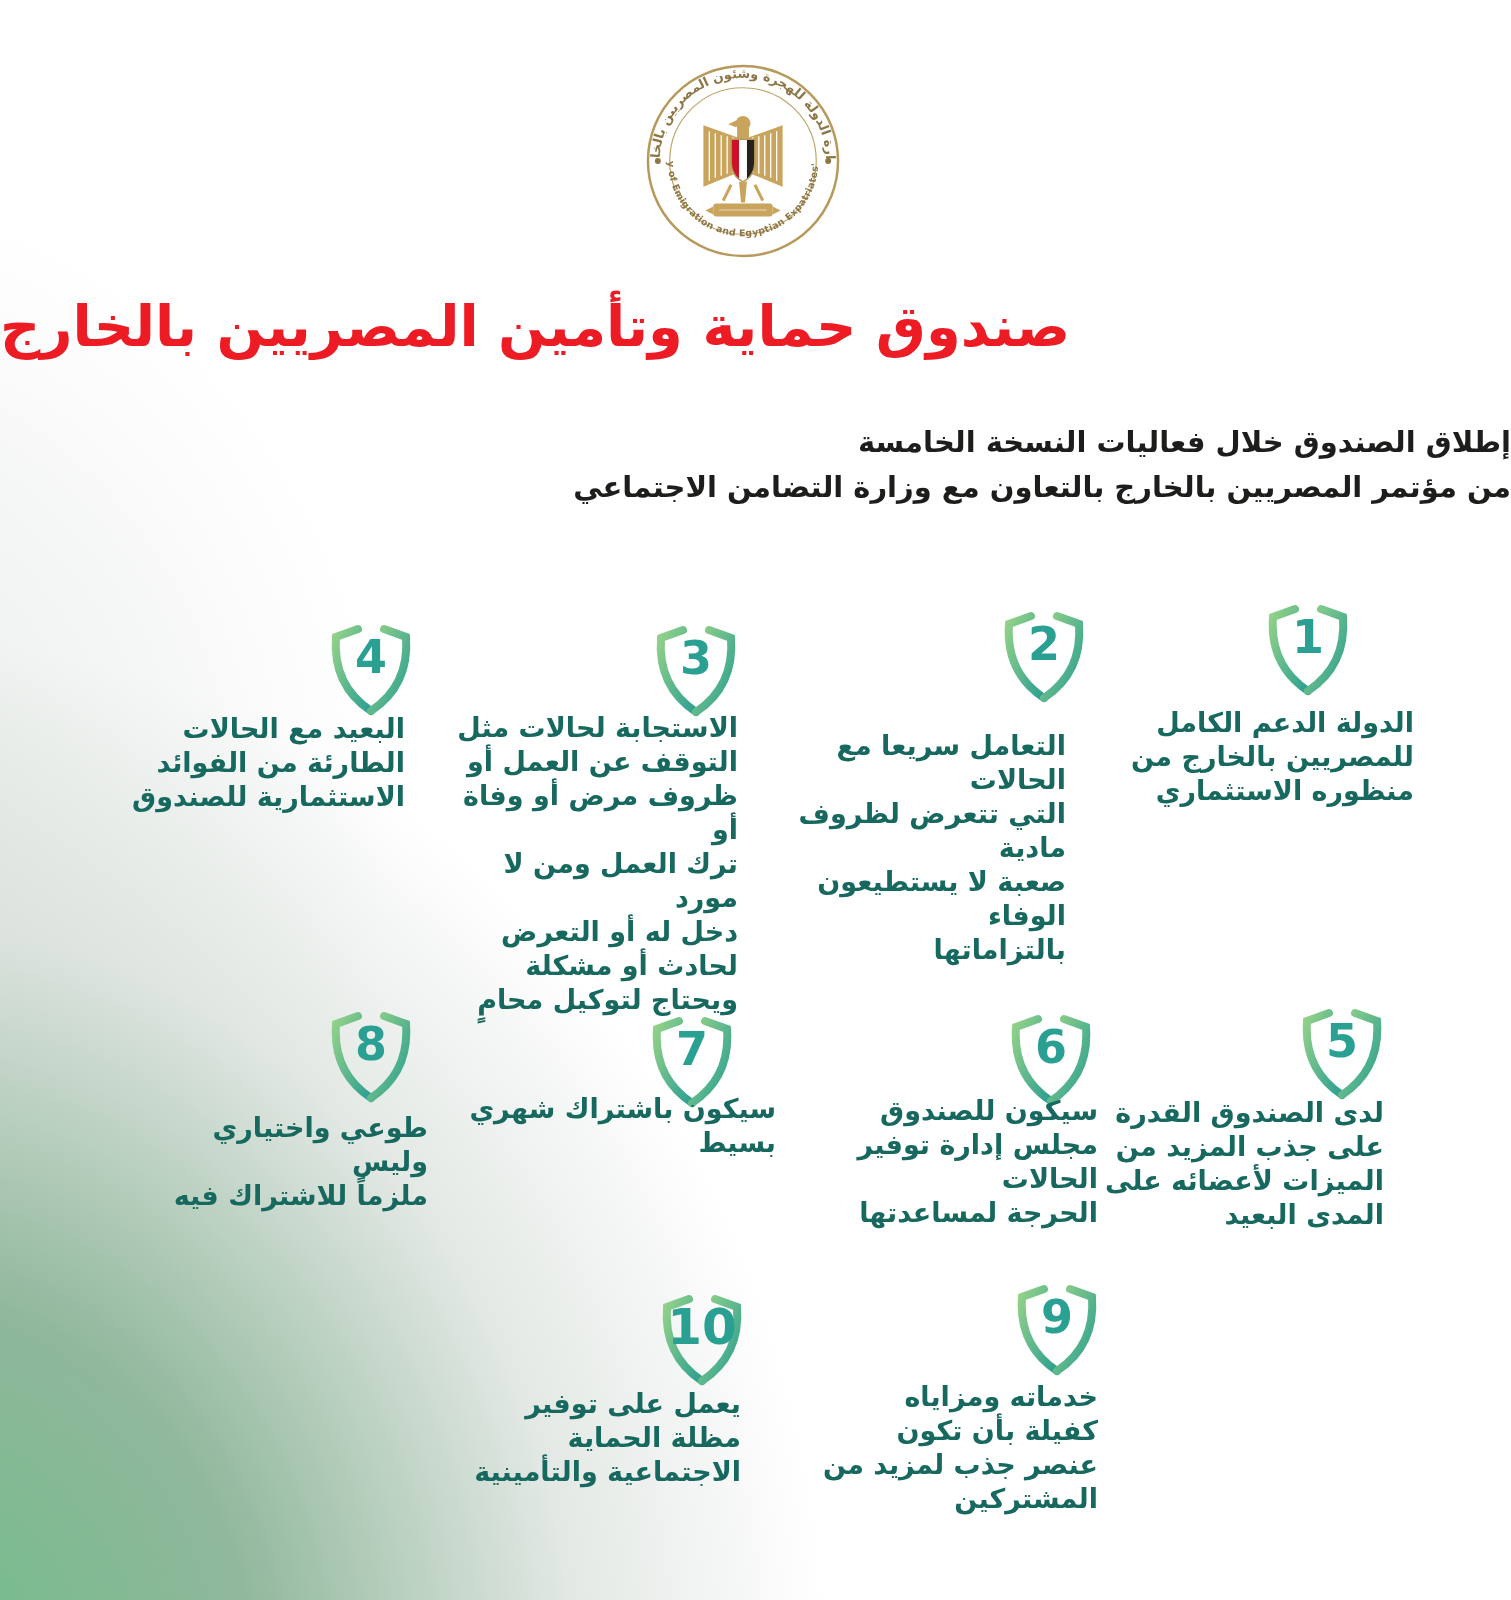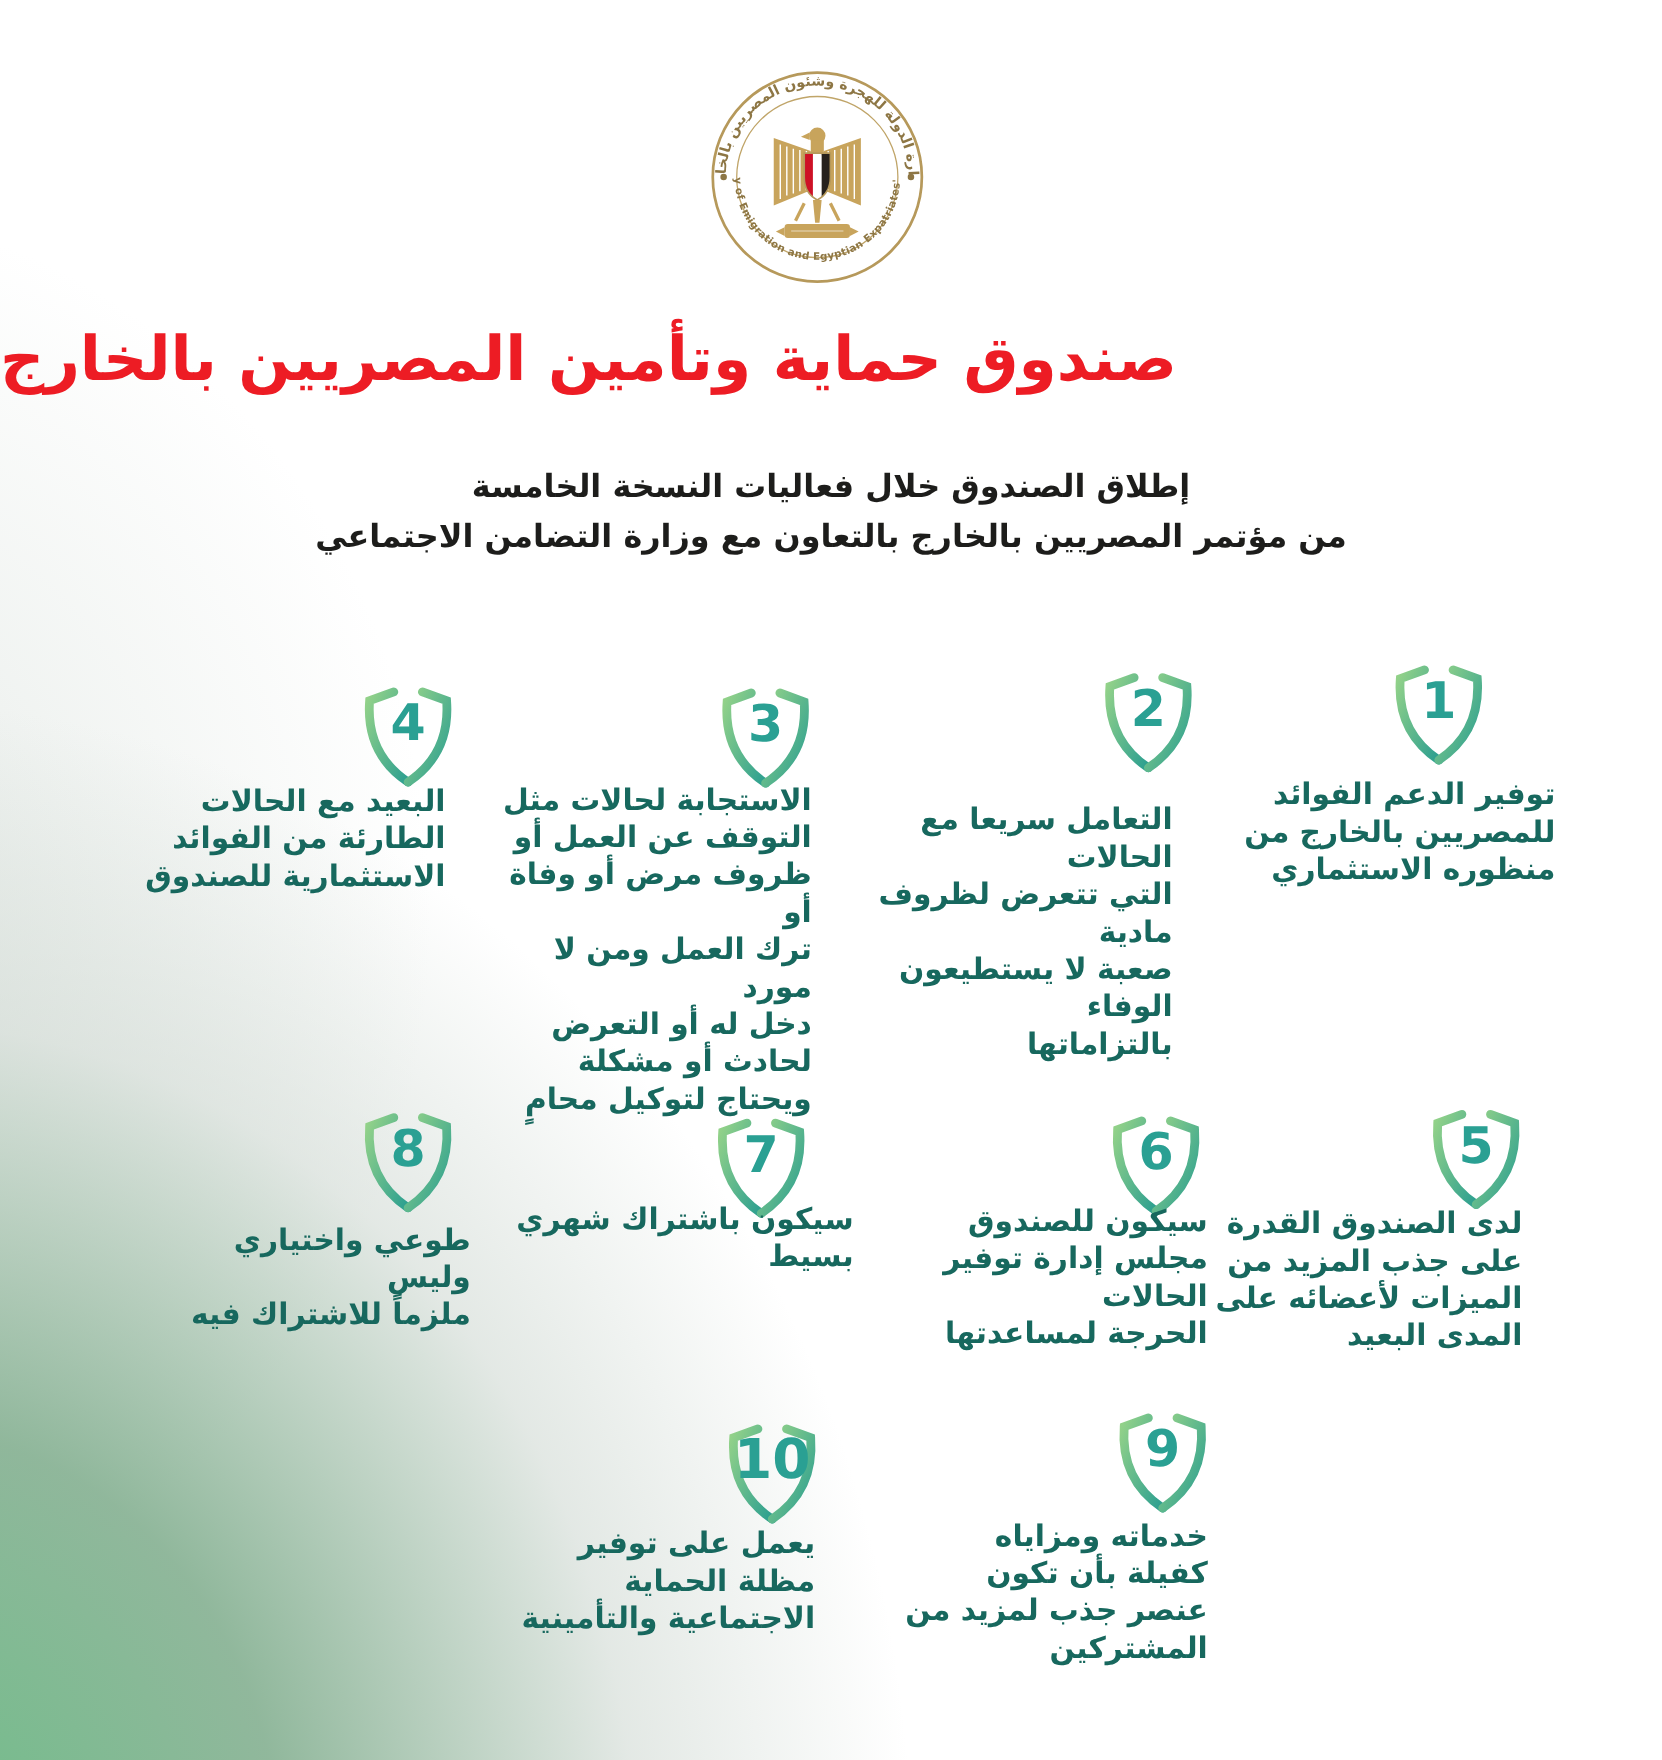--- a/index.html
+++ b/index.html
@@ -19,21 +19,21 @@
   }
   .logo{position:absolute;left:644px;top:62px;width:198px;height:198px;}
   .logo svg{width:100%;height:100%;display:block;}
   .title{
     position:absolute;left:0;top:294px;width:100%;margin:0;
     text-align:left;direction:rtl;
     font-size:56px;font-weight:bold;color:#ed1c24;letter-spacing:0;
   }
   .subtitle{
     position:absolute;left:0;top:420px;width:100%;
-    text-align:center;direction:rtl;
+    text-align:right;direction:rtl;
     font-size:29px;font-weight:bold;color:#1d1d1b;line-height:1.55;
   }
   .item{position:absolute;}
   .shield{position:absolute;top:0;width:112px;height:112px;}
   .shield svg{position:absolute;left:0;top:0;width:112px;height:112px;}
   .num{
     position:absolute;top:12px;left:0;width:100%;height:58px;
     text-align:center;font-size:46px;font-weight:bold;color:#2aa093;line-height:58px;
   }
   .desc{
@@ -115,21 +115,21 @@
   </div>
 
   <div class="item i1">
     <div class="shield">
       <svg viewBox="0 0 112 112">
           <path d="M43 13 L21 21 C19 48 26 75 56 95" fill="none" stroke="url(#shieldGrad)" stroke-width="8" stroke-linecap="round"></path>
           <path d="M69 13 L91 21 C93 48 86 75 56 95" fill="none" stroke="url(#shieldGrad)" stroke-width="8" stroke-linecap="round"></path>
         </svg>
       <span class="num">1</span>
     </div>
-    <div class="desc">توفير الدعم الفوائد
+    <div class="desc">الدولة الدعم الكامل
 للمصريين بالخارج من
 منظوره الاستثماري</div>
   </div>
 
   <div class="item i2">
     <div class="shield">
       <svg viewBox="0 0 112 112">
           <path d="M43 13 L21 21 C19 48 26 75 56 95" fill="none" stroke="url(#shieldGrad)" stroke-width="8" stroke-linecap="round"></path>
           <path d="M69 13 L91 21 C93 48 86 75 56 95" fill="none" stroke="url(#shieldGrad)" stroke-width="8" stroke-linecap="round"></path>
         </svg>

